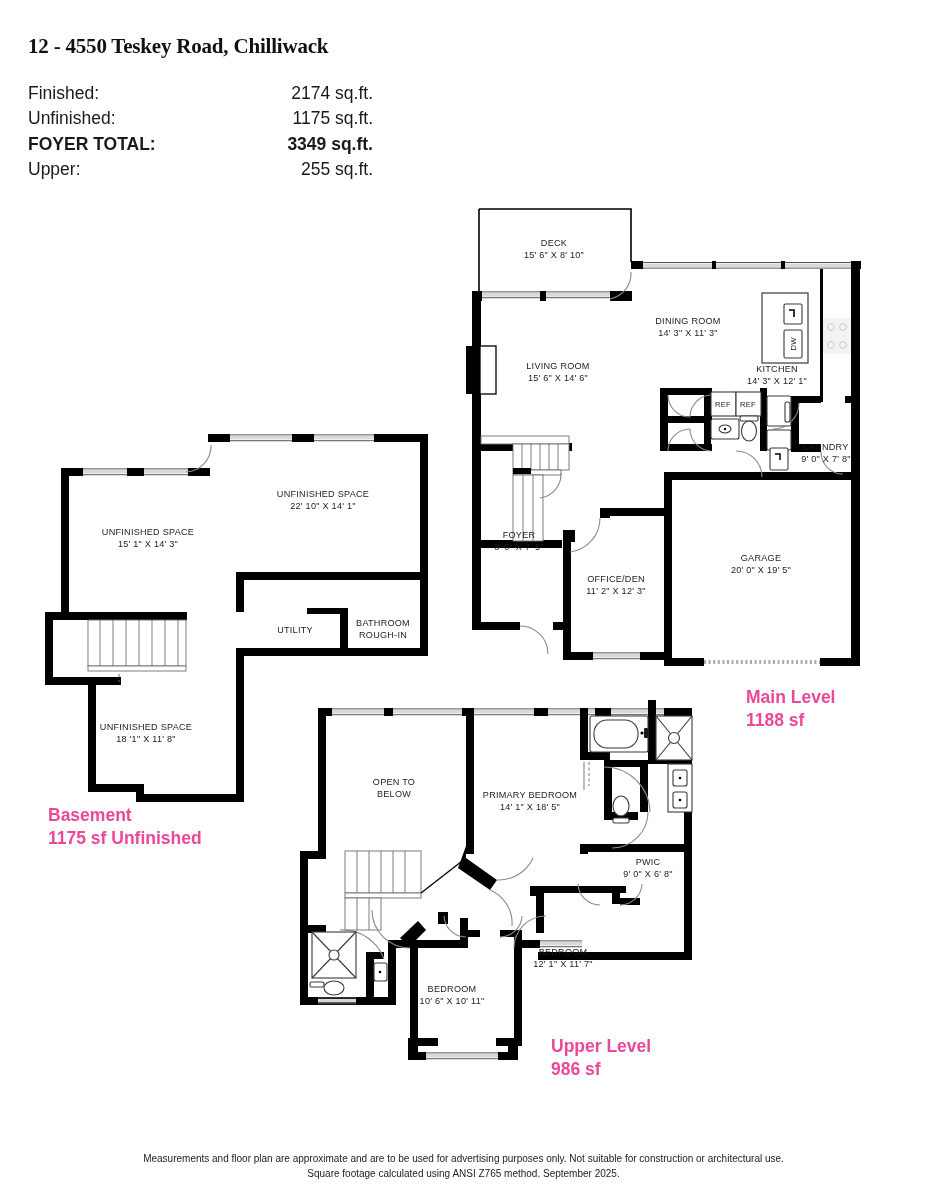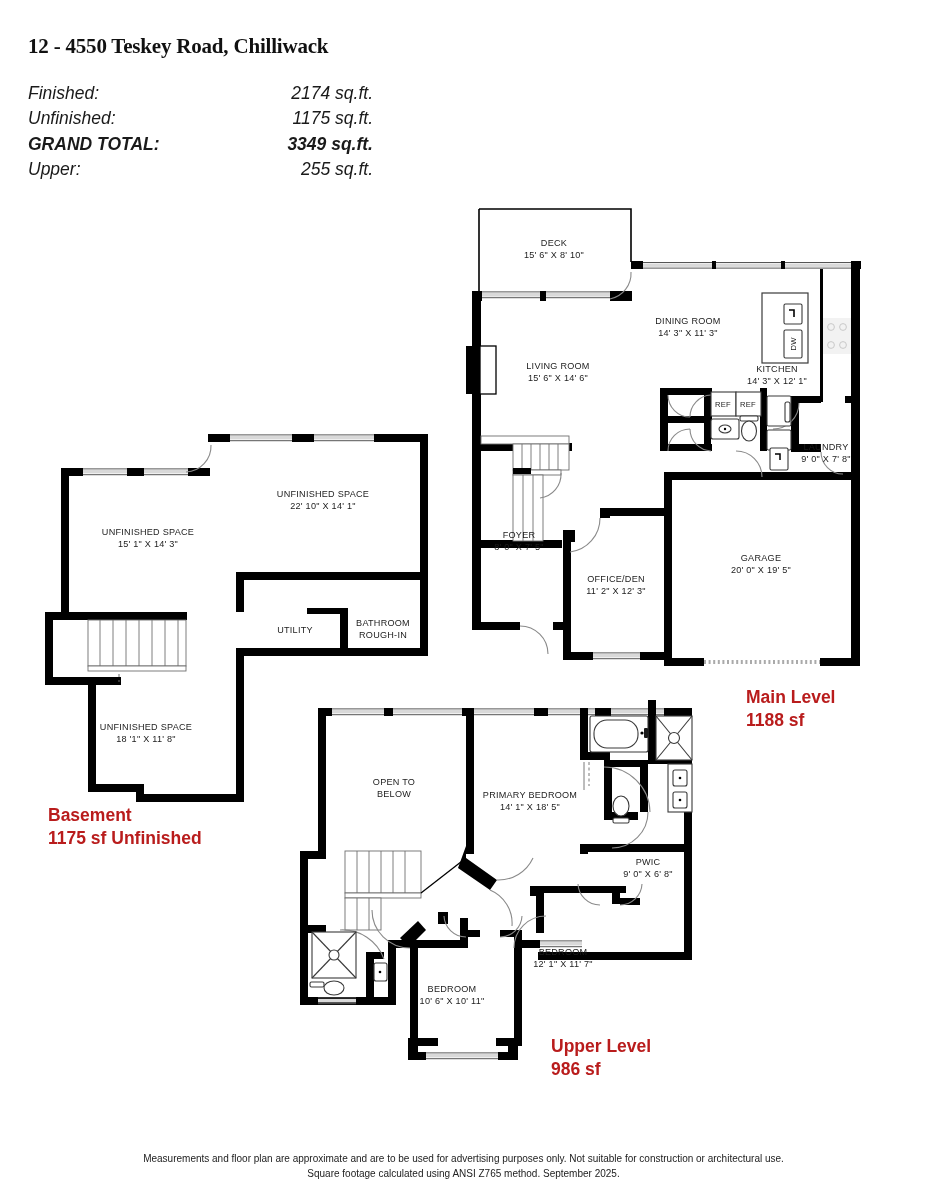--- a/index.html
+++ b/index.html
@@ -30,21 +30,20 @@
     letter-spacing: -0.2px;
     margin: 0 0 22px 0;
     color: #111;
     white-space: nowrap;
     font-family: Liberation Serif, serif;
   }
   .summary-table {
     border-collapse: collapse;
     font-size: 17.5px;
     color: #1a1a1a;
-    font-style: italic;
   }
   .summary-table td {
     padding: 1px 0;
     line-height: 1.34;
   }
   .summary-table td.lbl { text-align: left; width: 225px; white-space: nowrap;}
   .summary-table td.val { text-align: right; width: 120px; white-space: nowrap;}
   .summary-table tr.total td { font-weight: bold; }
 
   
@@ -78,21 +77,21 @@
     white-space: nowrap;
   }
   .appl-label.vert { transform: translate(-50%,-50%) rotate(-90deg); }
 
   
   .level-caption {
     position: absolute;
     font-size: 17.5px;
     font-weight: bold;
     line-height: 1.32;
-    color: #b91c1c;
+    color: #ec4899;
     white-space: nowrap;
   }
 
   
   #footer-block {
     position: absolute;
     left: 0;
     top: 1152px;
     width: 927px;
     text-align: center;
@@ -111,21 +110,21 @@
     <tbody id="summary-body">
         <tr>
           <td class="lbl">Finished:</td>
           <td class="val">2174 sq.ft.</td>
         </tr>
         <tr>
           <td class="lbl">Unfinished:</td>
           <td class="val">1175 sq.ft.</td>
         </tr>
         <tr class="total">
-          <td class="lbl">GRAND TOTAL:</td>
+          <td class="lbl">FOYER TOTAL:</td>
           <td class="val">3349 sq.ft.</td>
         </tr>
         <tr>
           <td class="lbl">Upper:</td>
           <td class="val">255 sq.ft.</td>
         </tr>
       </tbody>
   </table>
 </div>
 

